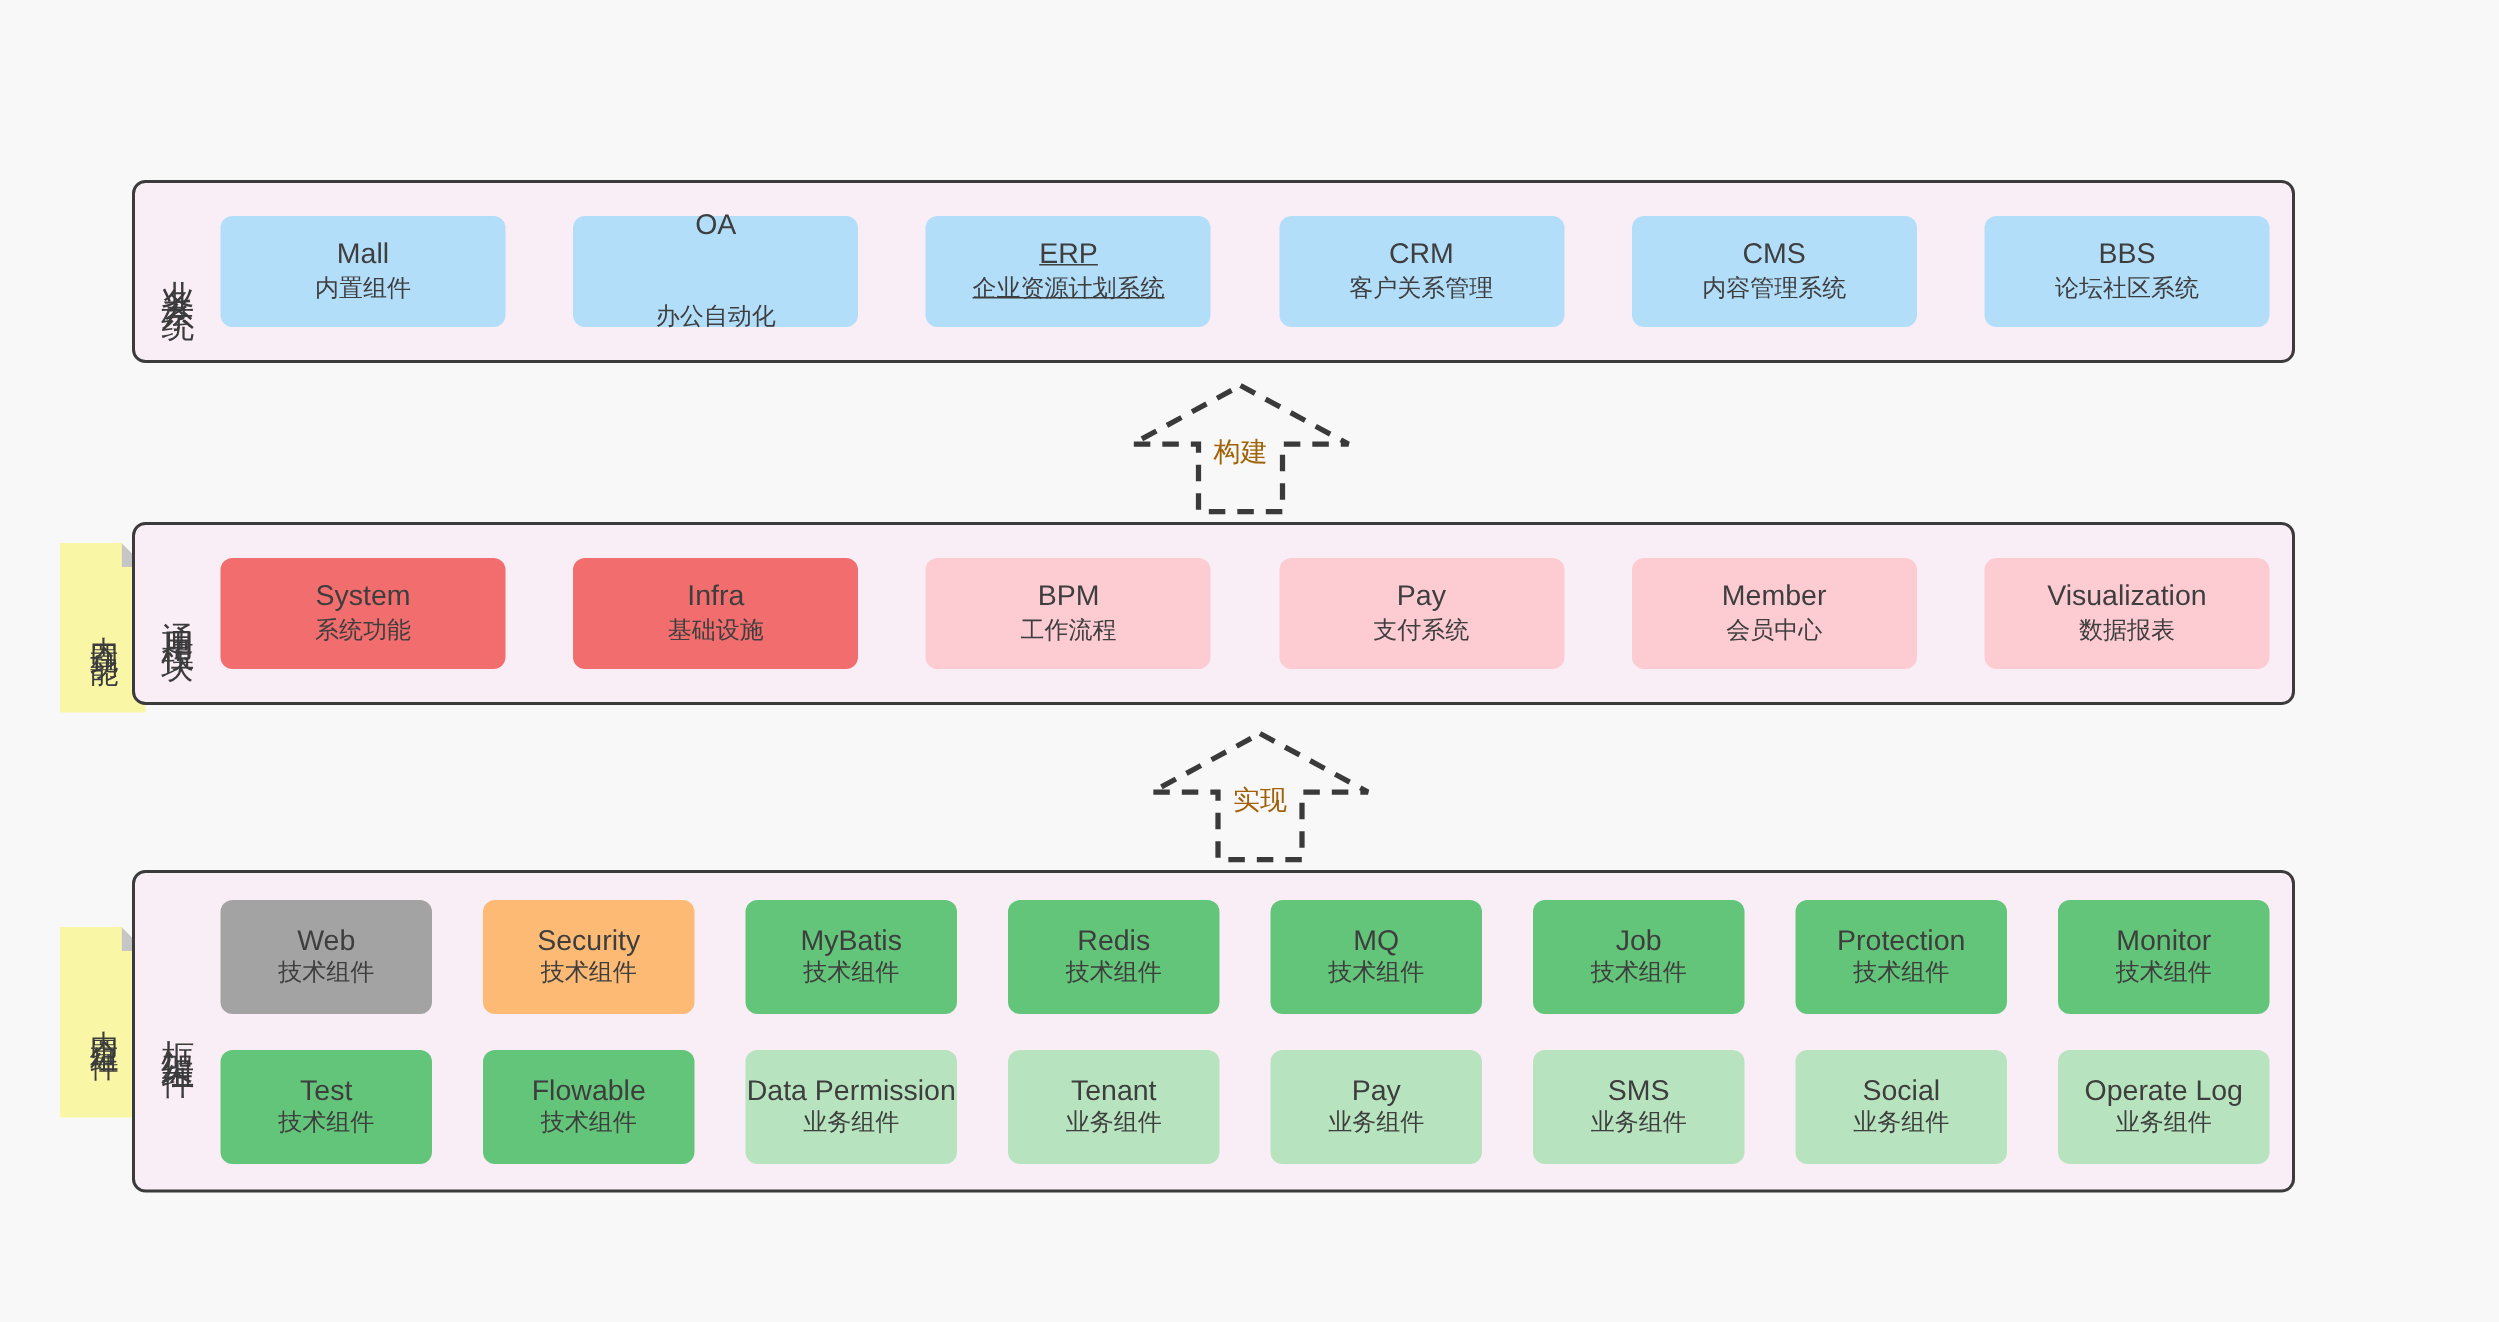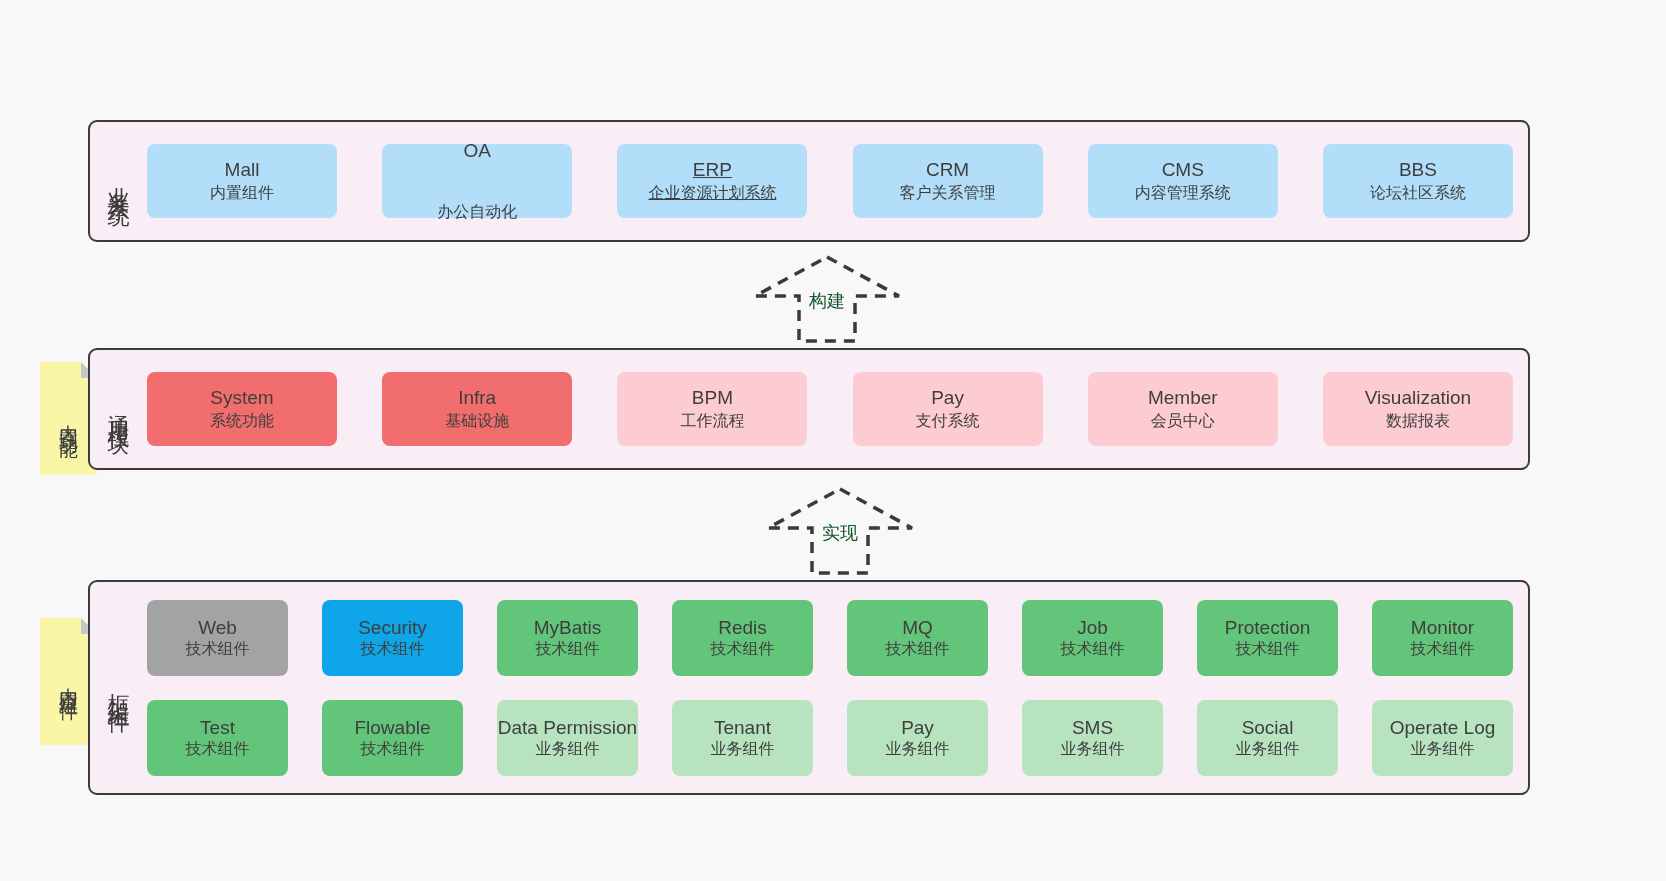--- a/index.html
+++ b/index.html
@@ -58,21 +58,21 @@
     writing-mode:vertical-rl;text-orientation:upright;
     font-size:19px;letter-spacing:5px;color:#3b3b3b;
   }
   
   .arrow{position:absolute;width:150px;height:90px;z-index:2;}
   #arrow-build{left:752px;top:254px;}
   #arrow-implement{left:765px;top:486px;}
   .arrow svg{position:absolute;inset:0;}
   .arrow-label{
     position:absolute;left:50%;top:47px;transform:translate(-50%,-50%);
-    background:var(--page-bg,#f8f8f8);padding:1px 3px;font-size:18px;color:#14532d;
+    background:var(--page-bg,#f8f8f8);padding:1px 3px;font-size:18px;color:#a16207;
   }
 </style>
 </head>
 <body style="--page-bg: #f8f8f8; --band-bg: #f9edf6; --band-border: #3b3b3b; --text: #3e3e3e; --blue: #b3defa; --red: #f26d6d; --pink: #fdccd3; --green-dark: #63c579; --green-light: #b7e4bf; --yellow: #f9f7a5; --fold-gray: #c6c6c6;">
 
 <div id="diagram">
 
   <div class="note" id="note-modules">
     <span class="note-text">内置功能</span>
   </div>
@@ -159,21 +159,21 @@
   </div>
 
   <section class="band" id="band-components">
     <div class="band-label">框架组件</div>
     <div class="band-rows">
         <div class="box-row row-narrow">
           <div class="box" style="background: #a3a3a3;">
             <div class="en">Web</div>
             <div class="cn">技术组件</div>
           </div>
-          <div class="box" style="background: #0ea5e9; text-align: right;">
+          <div class="box" style="background: #fdba74; text-align: right;">
             <div class="en">Security</div>
             <div class="cn">技术组件</div>
           </div>
           <div class="box" style="background: rgb(99, 197, 121);">
             <div class="en">MyBatis</div>
             <div class="cn">技术组件</div>
           </div>
           <div class="box" style="background: rgb(99, 197, 121);">
             <div class="en">Redis</div>
             <div class="cn">技术组件</div>

